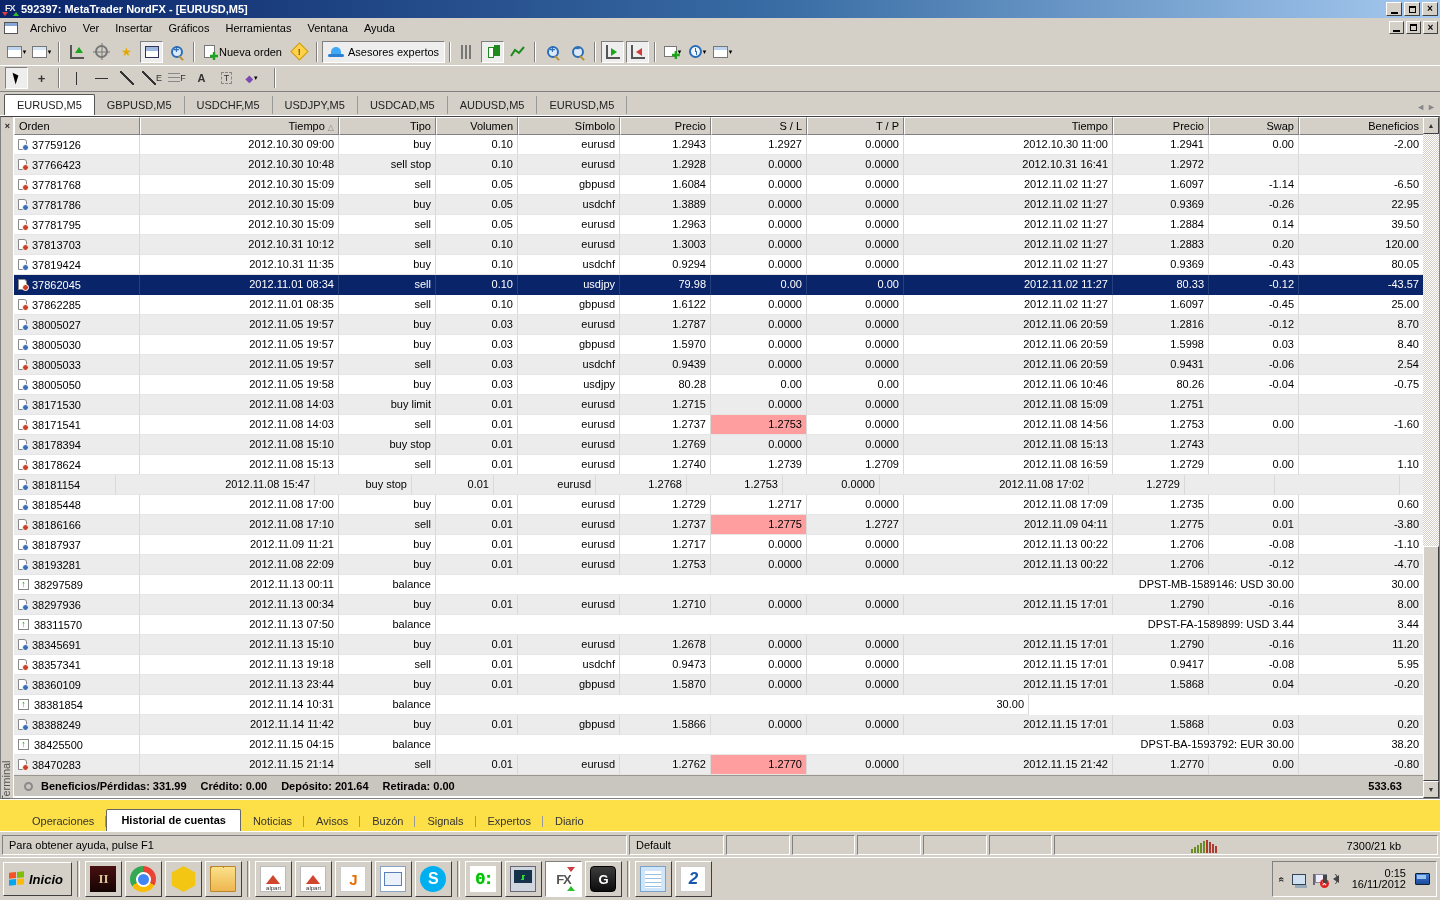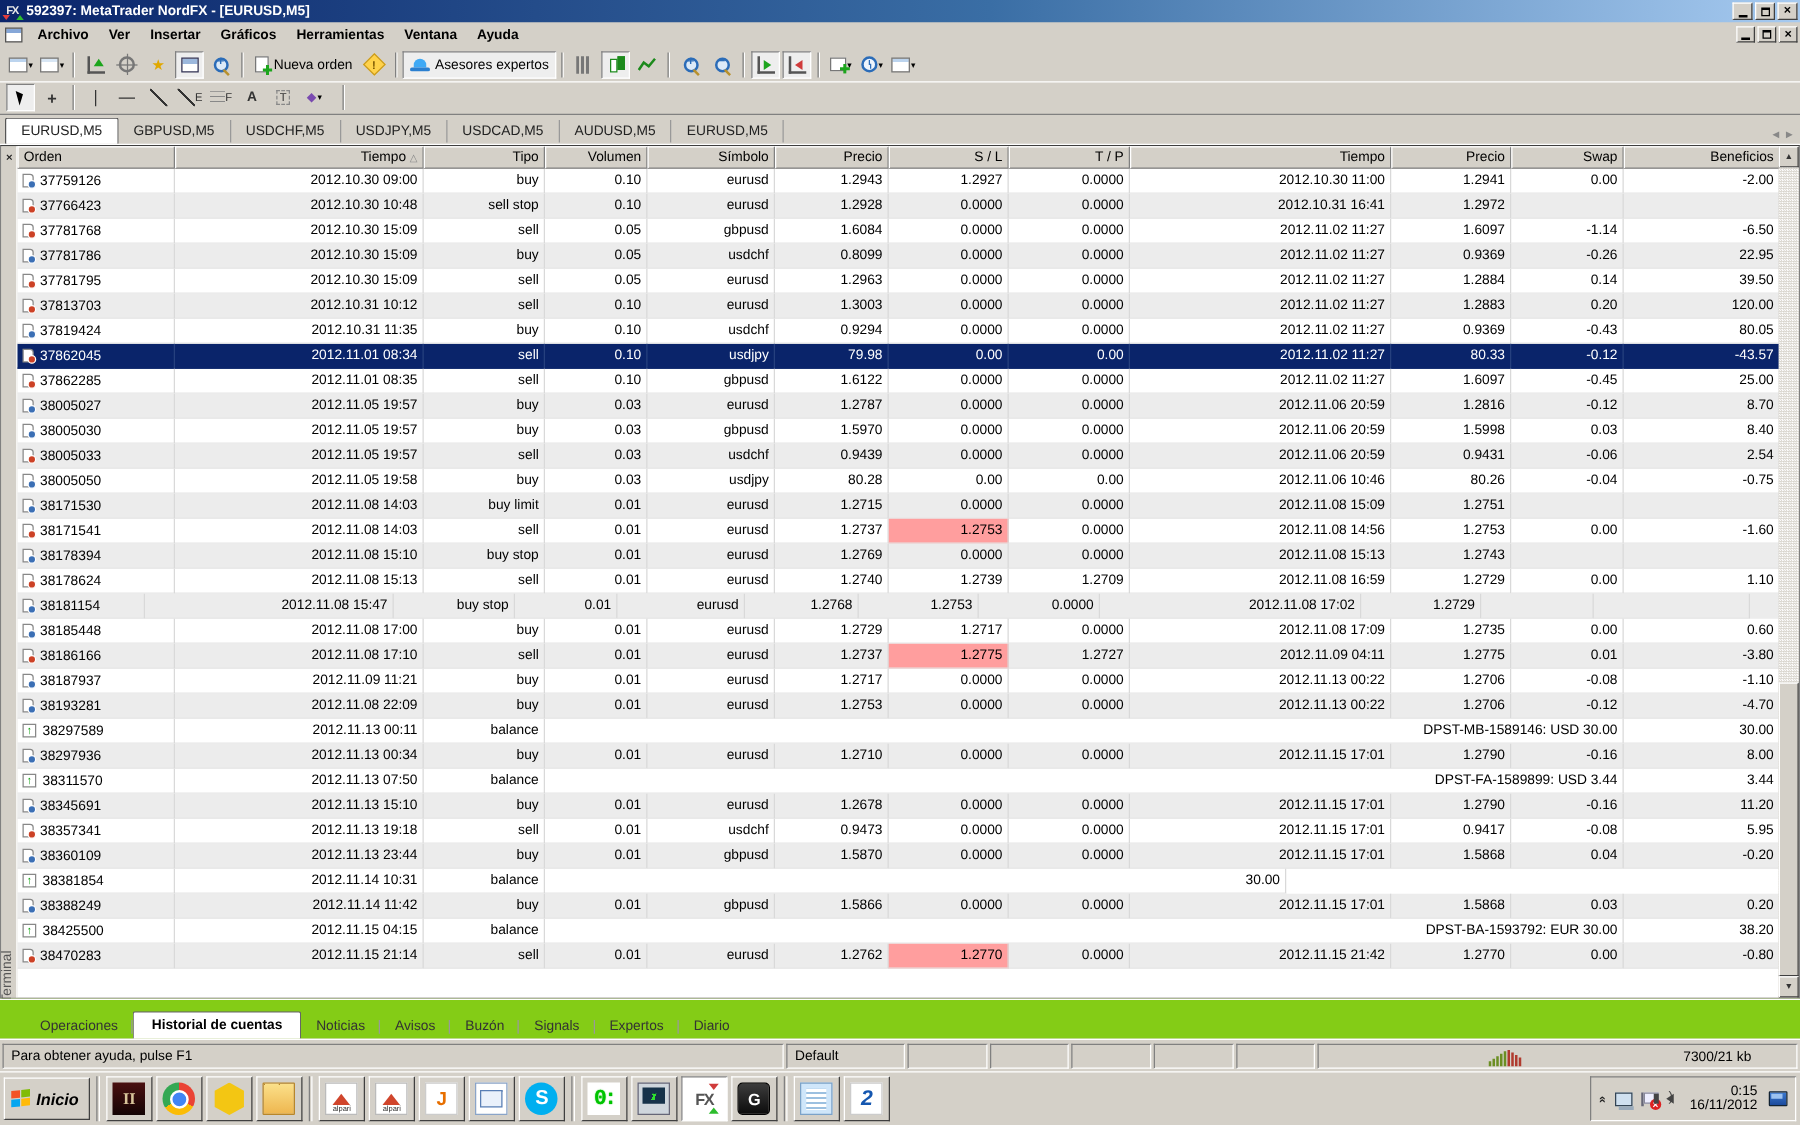--- a/index.html
+++ b/index.html
@@ -19,21 +19,21 @@
   .winbtns { display:flex; gap:2px; }
   .wbtn { width:16px; height:14px; background:#d4d0c8; border-top:1px solid #fff; border-left:1px solid #fff; border-right:1px solid #404040; border-bottom:1px solid #404040; display:flex; align-items:center; justify-content:center; font-size:9px; line-height:1; color:#000; }
   .wbtn.small { width:15px; height:13px; }
   .glyph-min { display:block; width:7px; height:2px; background:#000; margin-top:7px; }
   .glyph-rest { display:block; width:7px; height:7px; border:1px solid #000; border-top-width:2px; position:relative; }
   .glyph-x { font-weight:bold; font-size:10px; }
 
   
   #menubar { position:absolute; left:0; top:18px; width:1440px; height:20px; background:#d4d0c8; display:flex; align-items:center; border-bottom:1px solid #d4d0c8; padding:0 2px; }
   .child-icon { width:14px; height:12px; border:1px solid #555; background:linear-gradient(#86a7d8 35%, #fff 35%); margin:0 4px 0 2px; }
-  .menu-item { padding:2px 8px; cursor:default;font-weight:bold; }
+  .menu-item { padding:2px 8px; cursor:default; }
   #menubar .winbtns { margin-left:auto; }
 
   
   .toolbar { position:absolute; left:0; width:1440px; background:#d4d0c8; display:flex; align-items:center; padding-left:4px; }
   #toolbar1 { top:38px; height:27px; }
   #toolbar2 { top:65px; height:27px; border-bottom:1px solid #808080; box-shadow:0 1px 0 #fff inset; }
   .tsep { width:2px; height:20px; border-left:1px solid #808080; border-right:1px solid #fff; margin:0 4px; }
   .tb { width:23px; height:22px; display:flex; align-items:center; justify-content:center; position:relative; margin:0 1px; }
   .tb.pressed { background:#eee; border:1px solid; border-color:#808080 #fff #fff #808080; }
   .tb .dd { font-size:7px; color:#000; margin-left:1px; }
@@ -117,21 +117,21 @@
   #sumrow .total { margin-left:auto; padding-right:22px; }
 
   
   #vscroll { position:absolute; right:0; top:0; width:16px; height:100%; background:#d4d0c8; }
   .sbtn { width:16px; height:17px; background:#d4d0c8; border-top:1px solid #fff; border-left:1px solid #fff; border-right:1px solid #404040; border-bottom:1px solid #404040; display:flex; align-items:center; justify-content:center; font-size:7px; color:#333; }
   #vtrack { position:absolute; top:17px; bottom:17px; left:0; width:16px; background:repeating-conic-gradient(#fff 0 25%, #d4d0c8 0 50%) 0 0/2px 2px; }
   #vthumb { position:absolute; left:0; bottom:17px; width:16px; height:235px; background:#d4d0c8; border-top:1px solid #fff; border-left:1px solid #fff; border-right:1px solid #404040; border-bottom:1px solid #404040; }
   #vdown { position:absolute; bottom:0; }
 
   
-  #bottomtabs { position:absolute; left:0; top:799px; width:1440px; height:32px; background:#84cc16; border-top:1px solid #fff; display:flex; align-items:flex-end; padding:0 0 0 20px; }
+  #bottomtabs { position:absolute; left:0; top:799px; width:1440px; height:32px; background:#fde047; border-top:1px solid #fff; display:flex; align-items:flex-end; padding:0 0 0 20px; }
   .btab { padding:3px 12px 4px 12px; color:#333; position:relative; }
   .btab .sep { position:absolute; right:0; top:4px; bottom:4px; width:1px; background:#999; }
   .btab.active { background:#fff; border:1px solid #666; border-bottom:none; border-radius:2px 2px 0 0; font-weight:bold; color:#000; padding:4px 14px 5px 14px; }
 
   
   #statusbar { position:absolute; left:0; top:831px; width:1440px; height:26px; background:#d4d0c8; border-top:1px solid #fff; display:flex; align-items:center; padding:2px; gap:2px; }
   .scell { height:20px; border:1px solid; border-color:#808080 #fff #fff #808080; padding:3px 6px 0 6px; white-space:nowrap; overflow:hidden; }
   .scell.help { width:715px; }
   .scell.w86 { width:107px; }
   .scell.w70 { width:71px; }
@@ -455,21 +455,21 @@
         </div>
         <div class="trow alt">
           <span class="cell c-order" style="width: 126px;">
             <span class="doc buy"></span>
             <span>37781786</span>
           </span>
           <span class="cell" style="width: 199px;">2012.10.30 15:09</span>
           <span class="cell" style="width: 97px;">buy</span>
           <span class="cell" style="width: 82px;">0.05</span>
           <span class="cell" style="width: 102px;">usdchf</span>
-          <span class="cell" style="width: 91px;">0.8099</span>
+          <span class="cell" style="width: 91px;">1.3889</span>
           <span class="cell" style="width: 96px;">0.0000</span>
           <span class="cell" style="width: 97px;">0.0000</span>
           <span class="cell" style="width: 209px;">2012.11.02 11:27</span>
           <span class="cell" style="width: 96px;">0.9369</span>
           <span class="cell" style="width: 90px;">-0.26</span>
           <span class="cell" style="width: 125px;">22.95</span>
         </div>
         <div class="trow">
           <span class="cell c-order" style="width: 126px;">
             <span class="doc sell"></span>
@@ -915,20 +915,30 @@
           <span class="cell" style="width: 102px;">eurusd</span>
           <span class="cell" style="width: 91px;">1.2762</span>
           <span class="cell alert" style="width: 96px;">1.2770</span>
           <span class="cell" style="width: 97px;">0.0000</span>
           <span class="cell" style="width: 209px;">2012.11.15 21:42</span>
           <span class="cell" style="width: 96px;">1.2770</span>
           <span class="cell" style="width: 90px;">0.00</span>
           <span class="cell" style="width: 125px;">-0.80</span>
         </div>
       </div>
+    <div id="sumrow">
+      <span class="sico"></span>
+      <span id="sumparts" style="display:flex;">
+          <span class="part">Beneficios/Pérdidas: 331.99</span>
+          <span class="part">Crédito: 0.00</span>
+          <span class="part">Depósito: 201.64</span>
+          <span class="part">Retirada: 0.00</span>
+        </span>
+      <span class="total">533.63</span>
+    </div>
   </div>
   <div id="vscroll">
     <div class="sbtn">▲</div>
     <div id="vtrack"></div>
     <div id="vthumb"></div>
     <div class="sbtn" id="vdown">▼</div>
   </div>
 </div>
 
 <div id="bottomtabs">

